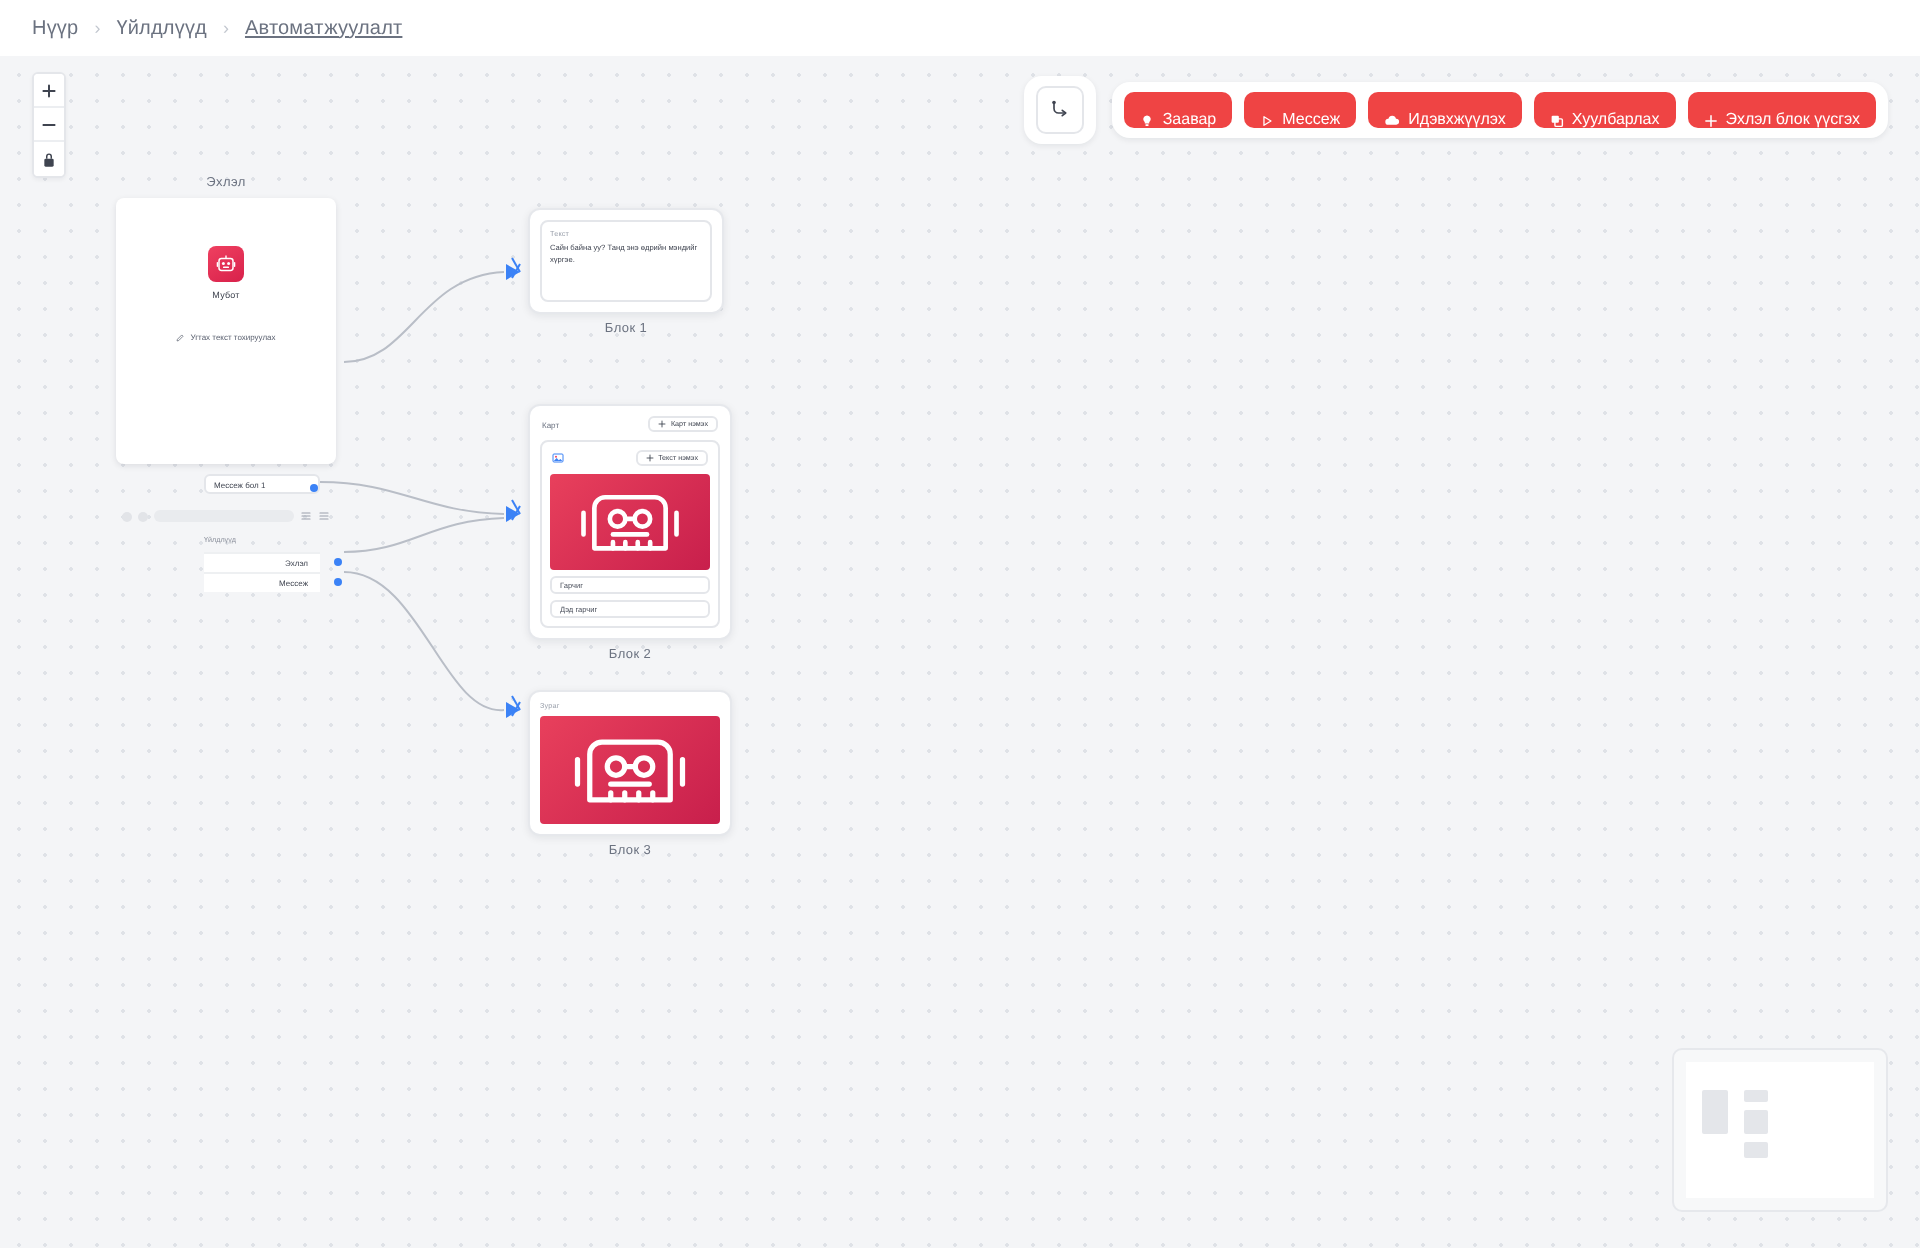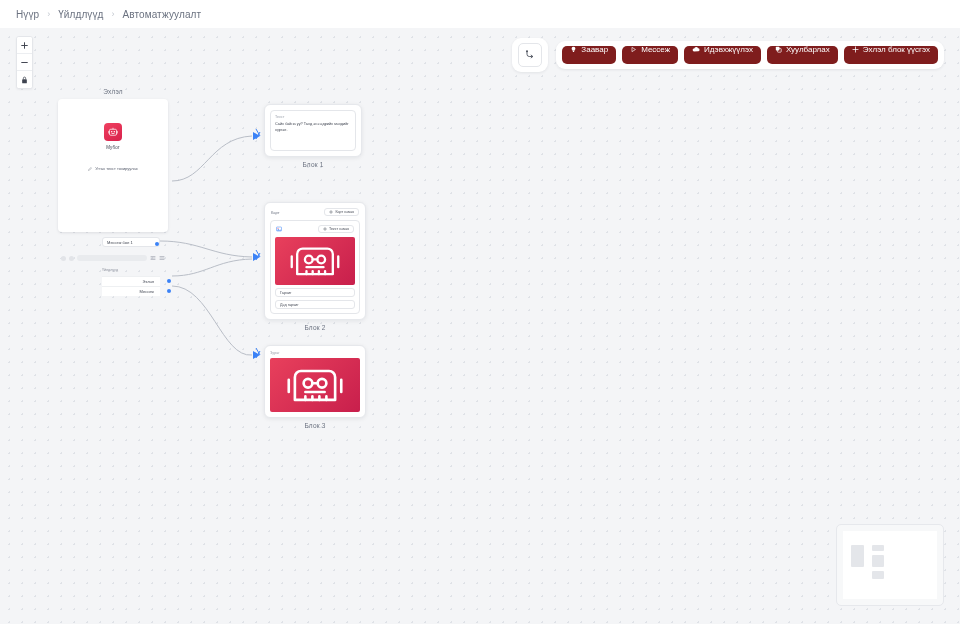--- a/index.html
+++ b/index.html
@@ -17,21 +17,21 @@
     width: 960px; height: 28px;
     display: flex; align-items: center;
     padding-left: 16px;
     background: #ffffff;
     z-index: 40;
   }
   .crumb {
     font-size: 10px; color: #6b7280;
     letter-spacing: .1px; white-space: nowrap;
   }
-  .crumb.active { color: #6b7280; }
+  .crumb.active { color: #6b7280; text-decoration: underline; }
   .crumb-sep {
     font-size: 9px; color: #c2c7cf;
     margin: 0 8px; user-select: none;
   }
 
   
   .canvas {
     position: absolute; top: 28px; left: 0;
     width: 960px; height: 596px;
     background-color: #f4f5f7;
@@ -84,23 +84,23 @@
   }
   .btn-island {
     background: #ffffff;
     border-radius: 9px;
     box-shadow: 0 1px 3px rgba(16,24,40,.08);
     padding: 5px 6px;
     display: flex; align-items: center; gap: 6px;
   }
   .tbtn {
     height: 18px;
-    display: inline-flex; align-items: flex-start; gap: 4px;
+    display: inline-flex; align-items: flex-end; gap: 4px;
     padding: 0 8px;
-    background: #7f1d1d;
+    background: #ef4444;
     color: #ffffff;
     border: none; border-radius: 5px;
     font-family: "Liberation Sans", sans-serif;
     font-size: 8px; line-height: 1;
     white-space: nowrap;
     cursor: pointer;
   }
   .tbtn svg { display: block; flex: none; }
 
   

